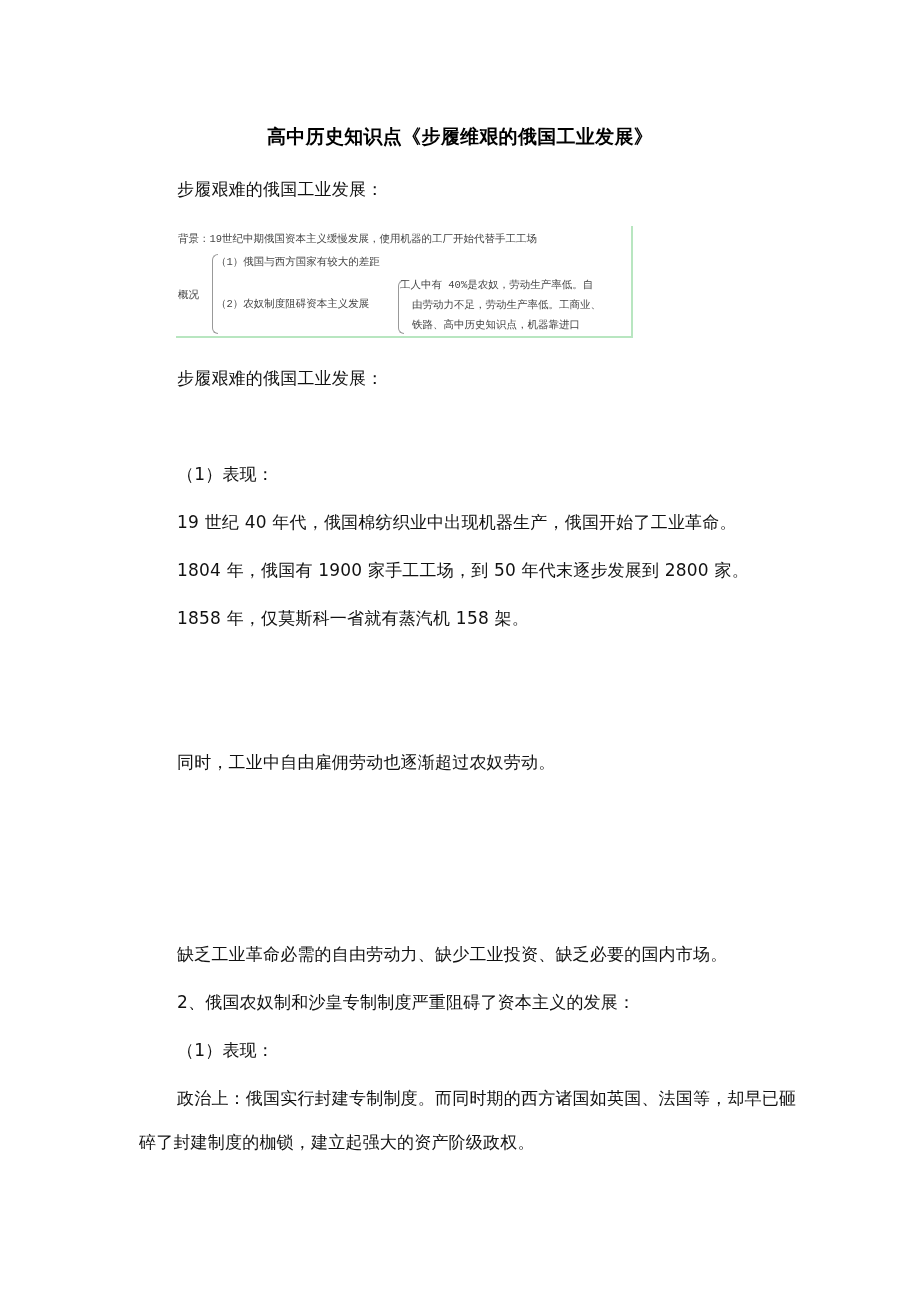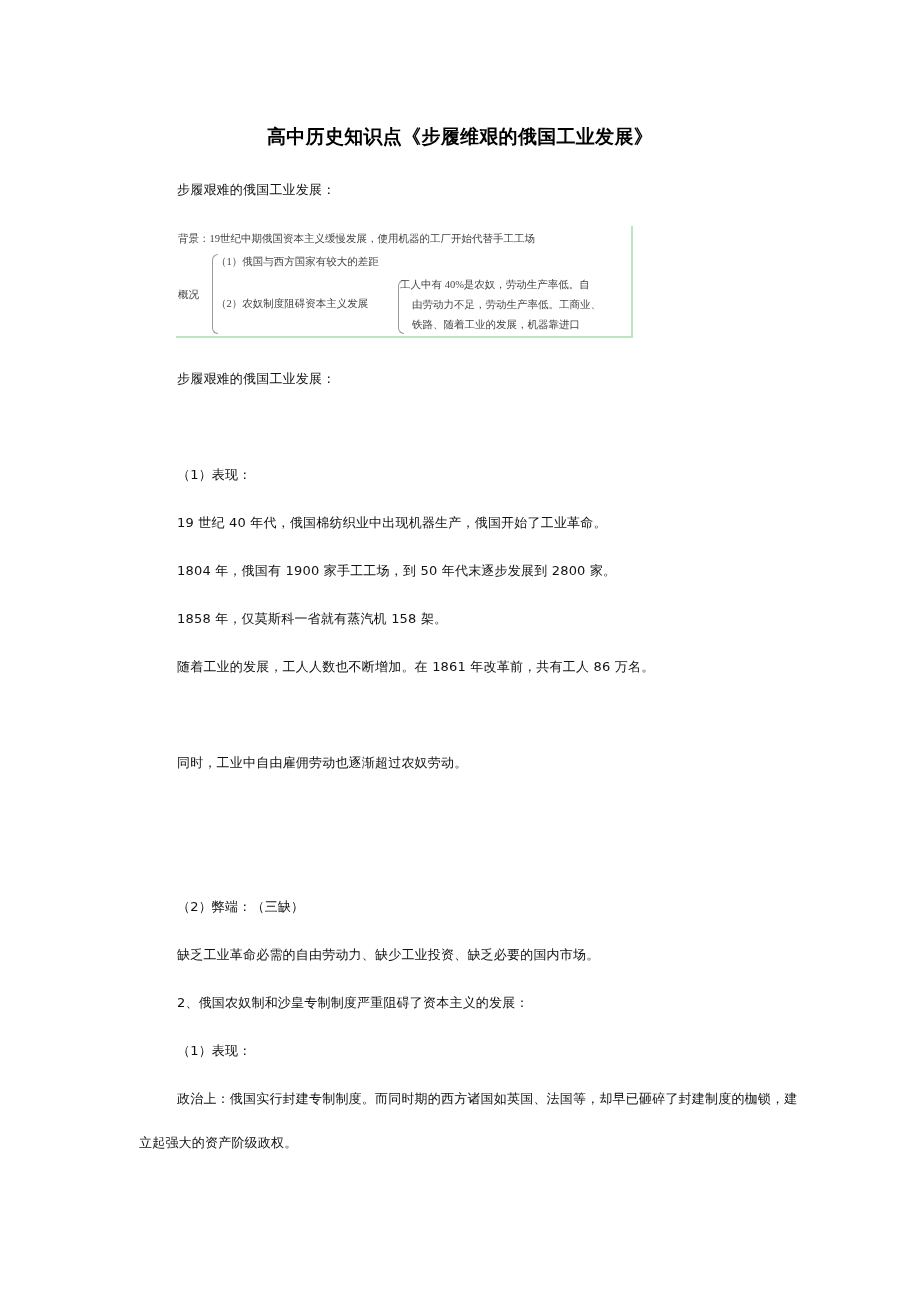--- a/index.html
+++ b/index.html
@@ -30,36 +30,36 @@
       text-align: center;
       font-size: 19px;
       font-weight: bold;
       letter-spacing: 0.3px;
       color: #000;
     }
     .para {
       position: absolute;
       left: 139px;
       width: 660px;
-      font-size: 13px;
+      font-size: 17px;
       line-height: 43.5px;
       text-indent: 38px;
       color: #111;
       letter-spacing: 0.2px;
     }
     .diagram {
       position: absolute;
       left: 176px;
       top: 226px;
       width: 455px;
       height: 110px;
       border-right: 2px solid #b8e6c0;
       border-bottom: 2px solid #b8e6c0;
       background: #ffffff;
-      font-family: Liberation Serif, serif;
+      font-family: Liberation Mono, monospace;
       font-size: 10.5px;
       color: #444;
       filter: blur(0.35px);
     }
     .diagram .d-text {
       position: absolute;
       white-space: nowrap;
     }
     .brace {
       position: absolute;
@@ -81,29 +81,27 @@
 
   <div class="diagram">
     <div class="d-text" style="left:2px; top:6px;">背景：19世纪中期俄国资本主义缓慢发展，使用机器的工厂开始代替手工工场</div>
     <div class="d-text" style="left:2px; top:62px;">概况</div>
     <div class="brace" style="left:36px; top:28px; height:78px;"></div>
     <div class="d-text" style="left:40px; top:29px;">（1）俄国与西方国家有较大的差距</div>
     <div class="d-text" style="left:40px; top:71px;">（2）农奴制度阻碍资本主义发展</div>
     <div class="brace" style="left:222px; top:54px; height:52px;"></div>
     <div class="d-text" style="left:224px; top:52px;">工人中有 40%是农奴，劳动生产率低。自</div>
     <div class="d-text" style="left:236px; top:72px;">由劳动力不足，劳动生产率低。工商业、</div>
-    <div class="d-text" style="left:236px; top:92px;">铁路、随着工业的发展，机器靠进口</div>
+    <div class="d-text" style="left:236px; top:92px;">铁路、高中历史知识点，机器靠进口</div>
   </div>
 
   <div class="para" style="top:357px;">步履艰难的俄国工业发展：</div>
   <div class="para" style="top:453px;">（1）表现：</div>
   <div class="para" style="top:501px;">19 世纪 40 年代，俄国棉纺织业中出现机器生产，俄国开始了工业革命。</div>
   <div class="para" style="top:549px;">1804 年，俄国有 1900 家手工工场，到 50 年代末逐步发展到 2800 家。</div>
   <div class="para" style="top:597px;">1858 年，仅莫斯科一省就有蒸汽机 158 架。</div>
-  <div class="para" style="top:645px;">随着工业的发展，工人人数也不断增加。在 1861 年改革前，共有工人 86 万名。</div>
   <div class="para" style="top:741px;font-family:Liberation Serif, serif;">同时，工业中自由雇佣劳动也逐渐超过农奴劳动。</div>
-  <div class="para" style="top:885px;">（2）弊端：（三缺）</div>
   <div class="para" style="top:933px;">缺乏工业革命必需的自由劳动力、缺少工业投资、缺乏必要的国内市场。</div>
   <div class="para" style="top:981px;">2、俄国农奴制和沙皇专制制度严重阻碍了资本主义的发展：</div>
   <div class="para" style="top:1029px;">（1）表现：</div>
   <div class="para" style="top:1077px;">政治上：俄国实行封建专制制度。而同时期的西方诸国如英国、法国等，却早已砸碎了封建制度的枷锁，建立起强大的资产阶级政权。</div>
 
 </div>
 
 </body></html>

